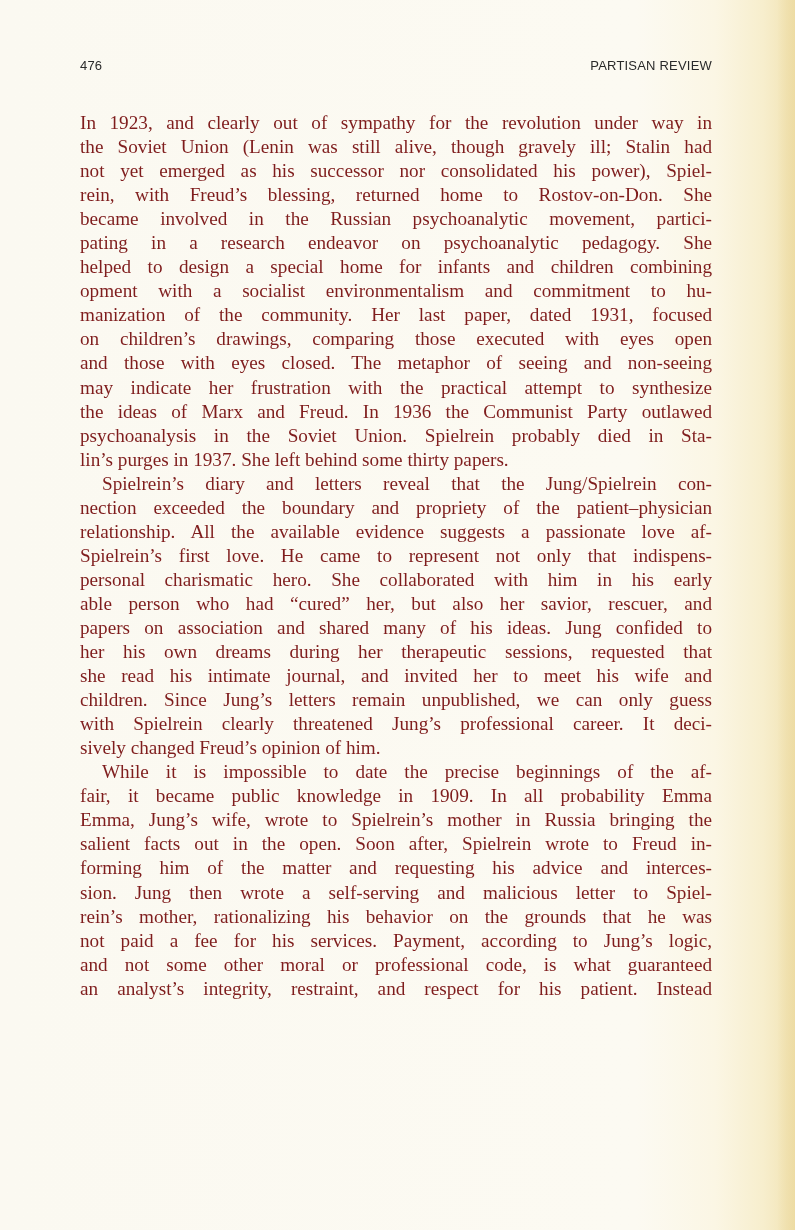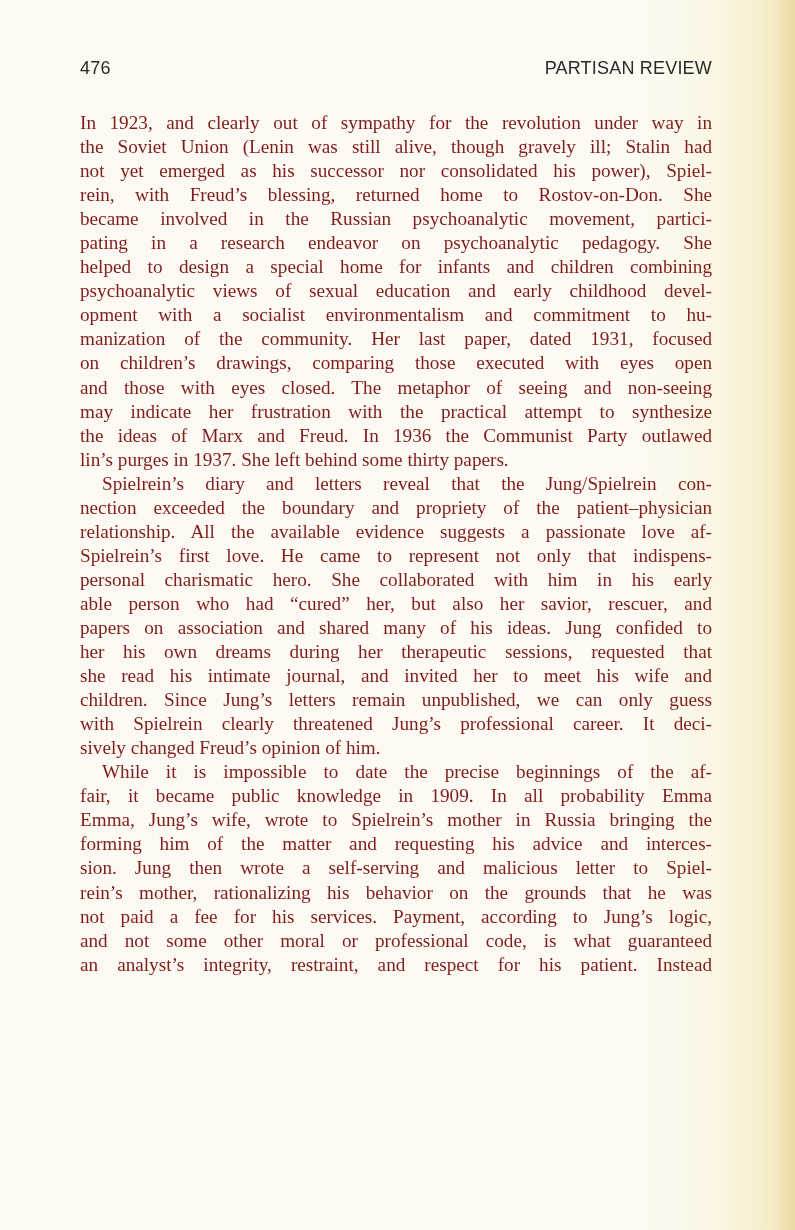--- a/index.html
+++ b/index.html
@@ -19,21 +19,21 @@
     width: 795px;
     height: 1230px;
   }
   .running-head {
     position: absolute;
     top: 58px;
     left: 80px;
     width: 632px;
     height: 22px;
     font-family: "Liberation Sans", sans-serif;
-    font-size: 18px;
+    font-size: 13px;
     color: #2a2a2a;
     letter-spacing: 0.2px;
   }
   .folio {
     position: absolute;
     left: 0;
     top: 0;
   }
   .journal-title {
     position: absolute;
@@ -86,27 +86,27 @@
   <div class="body-text">
 
     <div class="paragraph">
       <span class="line">In 1923, and clearly out of sympathy for the revolution under way in</span>
       <span class="line">the Soviet Union (Lenin was still alive, though gravely ill; Stalin had</span>
       <span class="line">not yet emerged as his successor nor consolidated his power), Spiel-</span>
       <span class="line">rein, with Freud’s blessing, returned home to Rostov-on-Don. She</span>
       <span class="line">became involved in the Russian psychoanalytic movement, partici-</span>
       <span class="line">pating in a research endeavor on psychoanalytic pedagogy. She</span>
       <span class="line">helped to design a special home for infants and children combining</span>
-      <span class="line">psychoanalytic views of sexual education and early childhood devel-</span>
       <span class="line">opment with a socialist environmentalism and commitment to hu-</span>
       <span class="line">manization of the community. Her last paper, dated 1931, focused</span>
       <span class="line">on children’s drawings, comparing those executed with eyes open</span>
       <span class="line">and those with eyes closed. The metaphor of seeing and non-seeing</span>
       <span class="line">may indicate her frustration with the practical attempt to synthesize</span>
       <span class="line">the ideas of Marx and Freud. In 1936 the Communist Party outlawed</span>
+      <span class="line">psychoanalysis in the Soviet Union. Spielrein probably died in Sta-</span>
       <span class="line last">lin’s purges in 1937. She left behind some thirty papers.</span>
     </div>
 
     <div class="paragraph">
       <span class="line indent">Spielrein’s diary and letters reveal that the Jung/Spielrein con-</span>
       <span class="line">nection exceeded the boundary and propriety of the patient–physician</span>
       <span class="line">relationship. All the available evidence suggests a passionate love af-</span>
       <span class="line">Spielrein’s first love. He came to represent not only that indispens-</span>
       <span class="line">personal charismatic hero. She collaborated with him in his early</span>
       <span class="line">able person who had “cured” her, but also her savior, rescuer, and</span>
@@ -115,20 +115,21 @@
       <span class="line">she read his intimate journal, and invited her to meet his wife and</span>
       <span class="line">children. Since Jung’s letters remain unpublished, we can only guess</span>
       <span class="line">with Spielrein clearly threatened Jung’s professional career. It deci-</span>
       <span class="line last">sively changed Freud’s opinion of him.</span>
     </div>
 
     <div class="paragraph">
       <span class="line indent">While it is impossible to date the precise beginnings of the af-</span>
       <span class="line">fair, it became public knowledge in 1909. In all probability Emma</span>
       <span class="line">Emma, Jung’s wife, wrote to Spielrein’s mother in Russia bringing the</span>
+      <span class="line">salient facts out in the open. Soon after, Spielrein wrote to Freud in-</span>
       <span class="line">forming him of the matter and requesting his advice and interces-</span>
       <span class="line">sion. Jung then wrote a self-serving and malicious letter to Spiel-</span>
       <span class="line">rein’s mother, rationalizing his behavior on the grounds that he was</span>
       <span class="line">not paid a fee for his services. Payment, according to Jung’s logic,</span>
       <span class="line">and not some other moral or professional code, is what guaranteed</span>
       <span class="line">an analyst’s integrity, restraint, and respect for his patient. Instead</span>
     </div>
   </div>
 
   <div class="edge-shadow"></div>

